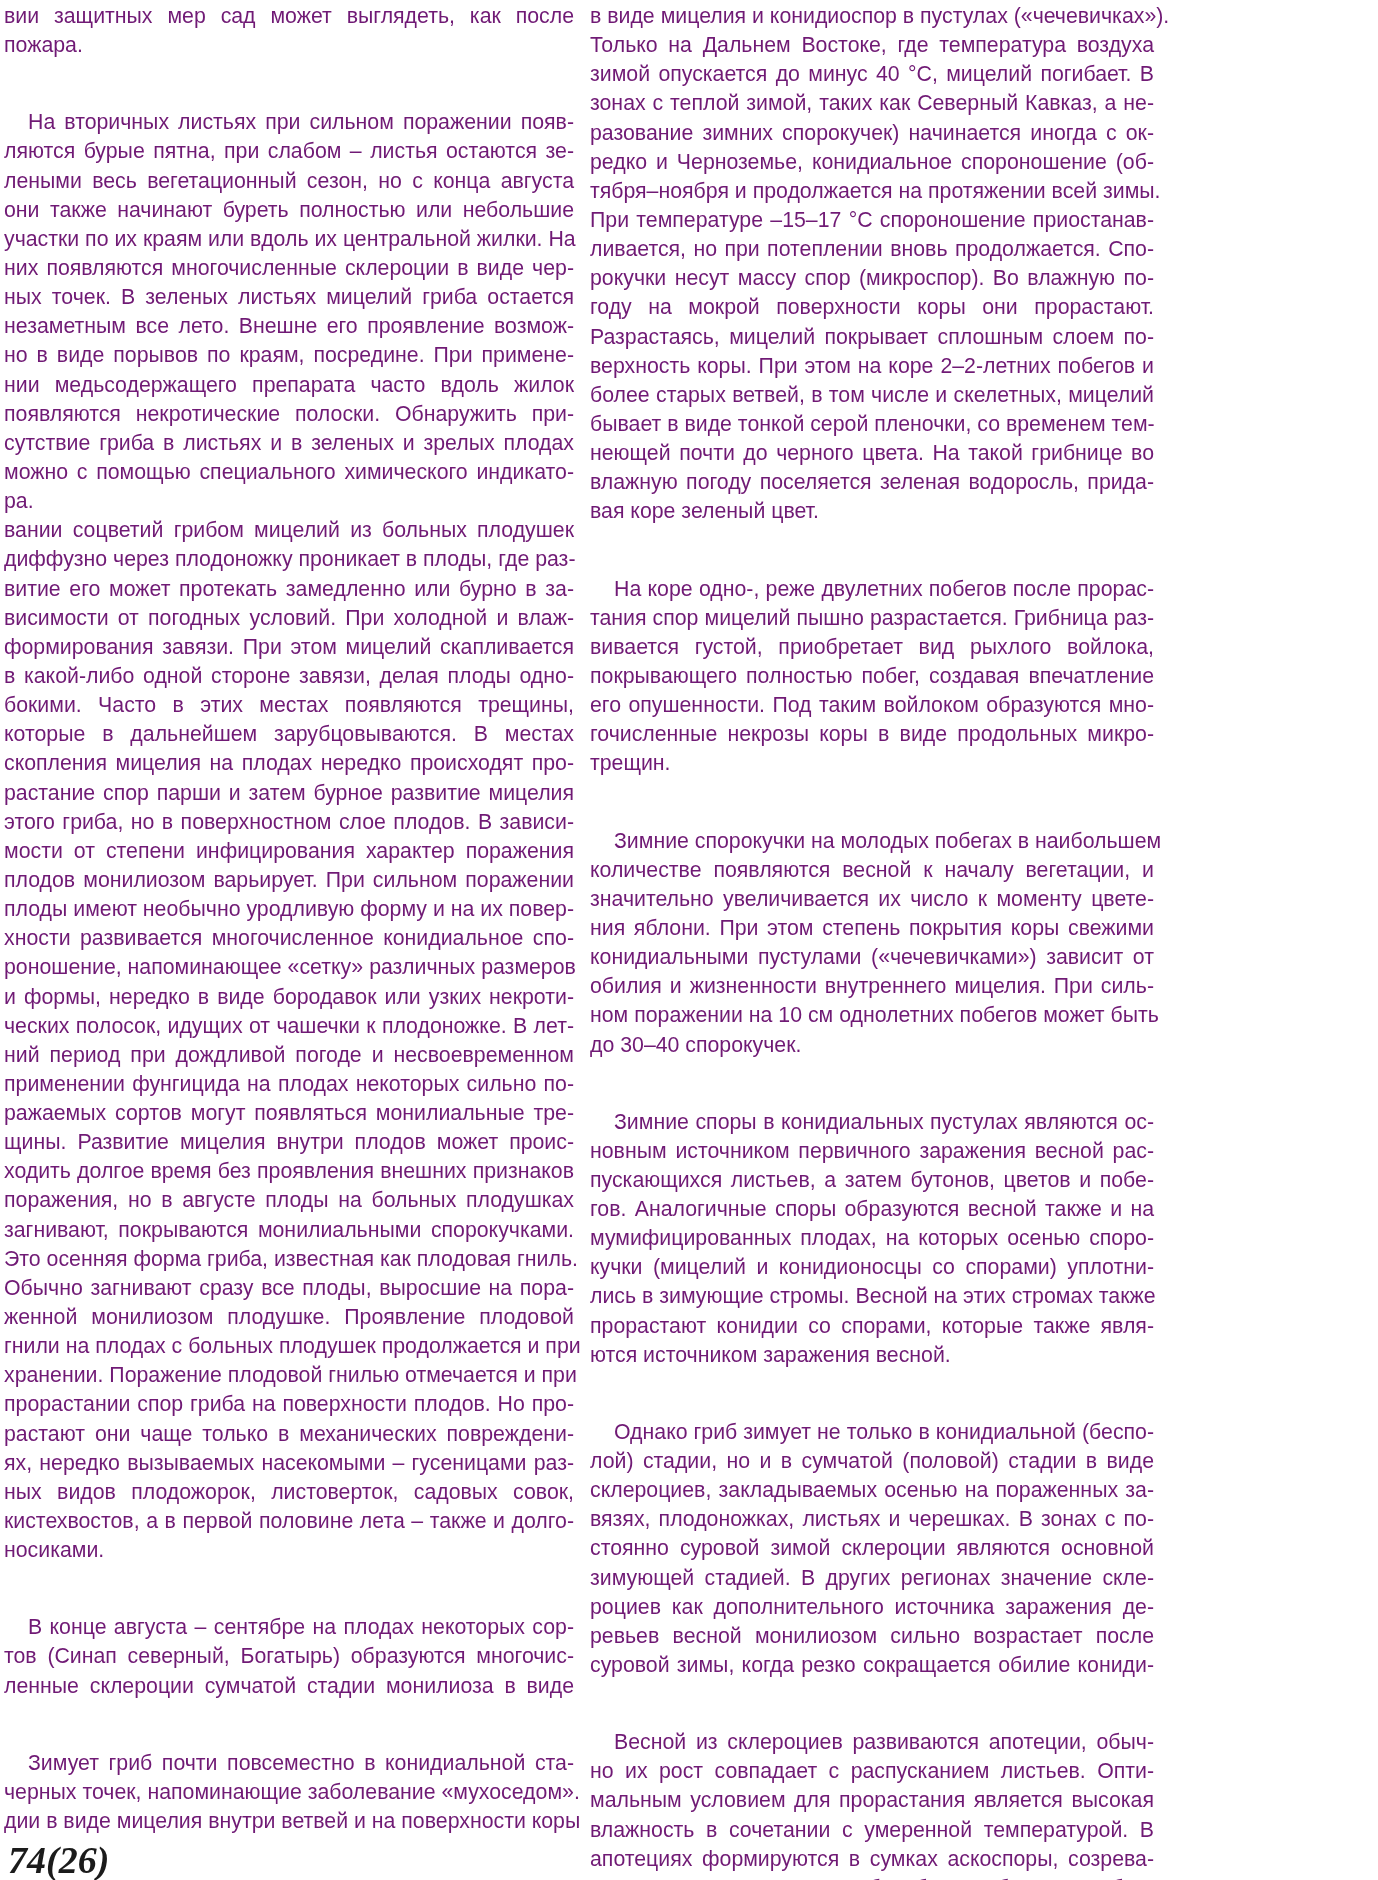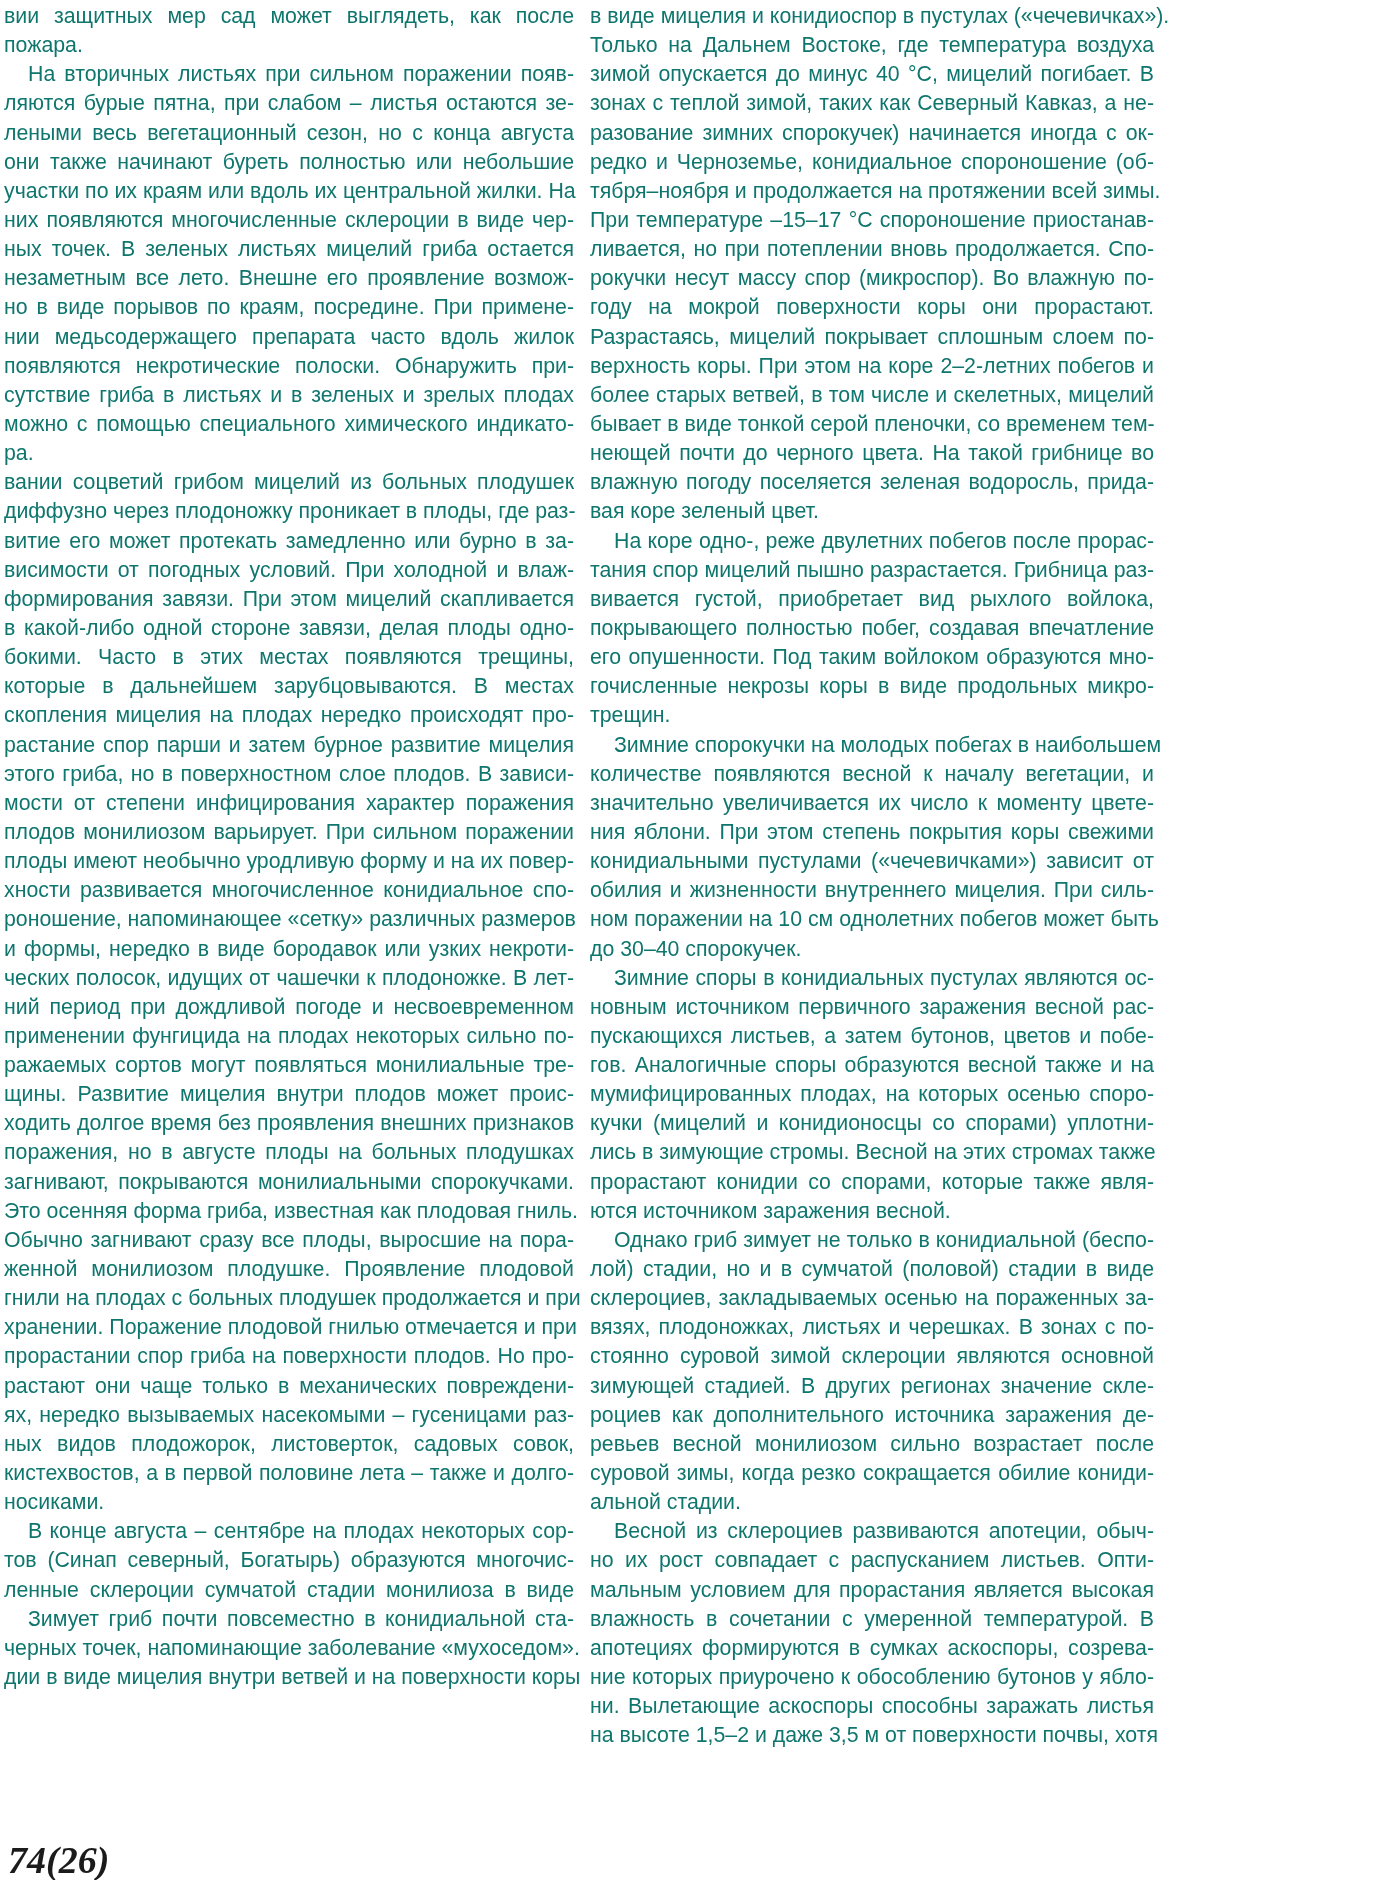--- a/index.html
+++ b/index.html
@@ -1,23 +1,23 @@
 <!DOCTYPE html>
 <html><head>
 <meta charset="utf-8">
 <style>
   html, body { margin: 0; padding: 0; background: #ffffff; }
   body { width: 1378px; height: 1880px; position: relative; overflow: hidden; }
   .page { position: absolute; left: 0; top: 0; width: 1378px; height: 1880px; }
-  .col { position: absolute; top: 2px; font-family: "Liberation Sans", sans-serif; font-size: 21.3px; color: #0f766e; }
+  .col { position: absolute; top: 2px; font-family: "Liberation Sans", sans-serif; font-size: 21.3px; color: #701a75; }
   .col-left { left: 4px; width: 570px; }
   .col-right { left: 590px; width: 564px; }
   .ln { display: block; height: 29.15px; line-height: 29.15px; white-space: nowrap; text-align: justify; text-align-last: justify; overflow: visible; }
   .ln.last { text-align-last: left; }
-  .ln.indent { padding-left: 24px; }
+  .ln.indent { padding-left: 24px; margin-top: 48px; }
   .pagenum { position: absolute; left: 8px; top: 1838px; font-family: "Liberation Serif", serif; font-style: italic; font-weight: bold; font-size: 38px; color: #1b1b1b; }
 </style>
 </head>
 <body>
 
 <div class="page">
   <div class="col col-left">
       <span class="ln">вии защитных мер сад может выглядеть, как после</span>
       <span class="ln last">пожара.</span>
       <span class="ln indent">На вторичных листьях при сильном поражении появ-</span>
@@ -122,21 +122,20 @@
       <span class="ln last">ются источником заражения весной.</span>
       <span class="ln indent">Однако гриб зимует не только в конидиальной (беспо-</span>
       <span class="ln">лой) стадии, но и в сумчатой (половой) стадии в виде</span>
       <span class="ln">склероциев, закладываемых осенью на пораженных за-</span>
       <span class="ln">вязях, плодоножках, листьях и черешках. В зонах с по-</span>
       <span class="ln">стоянно суровой зимой склероции являются основной</span>
       <span class="ln">зимующей стадией. В других регионах значение скле-</span>
       <span class="ln">роциев как дополнительного источника заражения де-</span>
       <span class="ln">ревьев весной монилиозом сильно возрастает после</span>
       <span class="ln">суровой зимы, когда резко сокращается обилие кониди-</span>
-      <span class="ln last">альной стадии.</span>
       <span class="ln indent">Весной из склероциев развиваются апотеции, обыч-</span>
       <span class="ln">но их рост совпадает с распусканием листьев. Опти-</span>
       <span class="ln">мальным условием для прорастания является высокая</span>
       <span class="ln">влажность в сочетании с умеренной температурой. В</span>
       <span class="ln">апотециях формируются в сумках аскоспоры, созрева-</span>
       <span class="ln">ние которых приурочено к обособлению бутонов у ябло-</span>
       <span class="ln">ни. Вылетающие аскоспоры способны заражать листья</span>
       <span class="ln">на высоте 1,5–2 и даже 3,5 м от поверхности почвы, хотя</span>
     </div>
   <div class="pagenum">74(26)</div>

